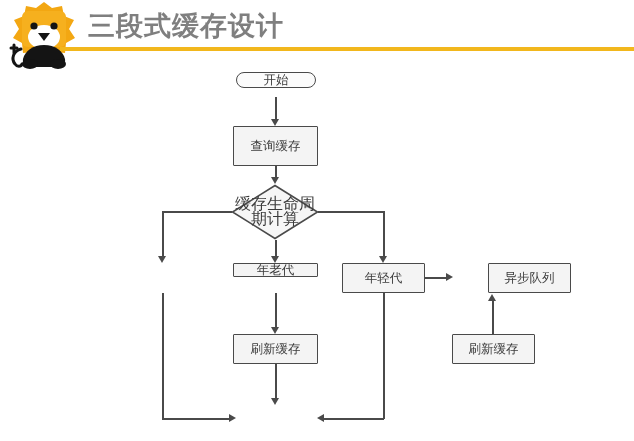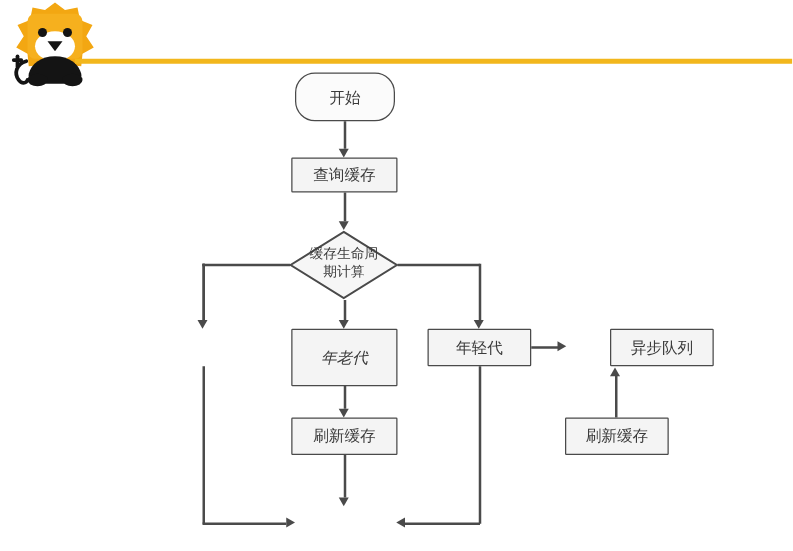--- a/index.html
+++ b/index.html
@@ -83,21 +83,21 @@
   .decision-shape {
     position: absolute;
     left: 0; top: 0;
     width: 88px; height: 56px;
   }
   .decision-label {
     position: absolute;
     left: -6px; top: 12px;
     width: 100px;
     text-align: center;
-    font-size: 11px;
+    font-size: 16px;
     line-height: 15px;
     color: #3b3b3b;
     white-space: pre-line;
   }
 
   
   .ln {
     position: absolute;
     background: #4a4a4a;
   }
@@ -155,20 +155,21 @@
 
         <ellipse cx="22" cy="63" rx="8" ry="5" fill="#141414"></ellipse>
         <ellipse cx="50" cy="63" rx="8" ry="5" fill="#141414"></ellipse>
 
         <path d="M13 48 C5 50 3 58 7 63 C9 66 13 66 14 63" stroke="#141414" stroke-width="3" fill="none" stroke-linecap="round"></path>
         <path d="M6 44 L6 52" stroke="#141414" stroke-width="3" stroke-linecap="round"></path>
         <path d="M3 47 L9 47" stroke="#141414" stroke-width="3" stroke-linecap="round"></path>
       </svg>
     </div>
 
+    <div id="page-title">三段式缓存设计</div>
     <div id="title-rule"></div>
   </div>
 
   <div id="flow">
 
     <div class="ln v" style="left:275px; top:97px; height:22px;"></div>
     <div class="arw down" style="left:271px; top:119px;"></div>
 
     <div class="ln v" style="left:275px; top:154px; height:23px;"></div>
     <div class="arw down" style="left:271px; top:177px;"></div>
@@ -199,38 +200,38 @@
     <div class="ln h" style="left:162px; top:418px; width:67px;"></div>
     <div class="arw right" style="left:229px; top:414px;"></div>
 
     <div class="ln v" style="left:383px; top:293px; height:126px;"></div>
     <div class="ln h" style="left:324px; top:418px; width:60px;"></div>
     <div class="arw left" style="left:317px; top:414px;"></div>
 
     <div class="ln v" style="left:492px; top:300px; height:34px;"></div>
     <div class="arw up" style="left:488px; top:294px;"></div>
 
-    <div class="node terminator" style="left:236px; top:58px; width:80px; height:39px;">
+    <div class="node terminator" style="left:236px; top:72px; width:80px; height:16px;">
       <span>开始</span>
     </div>
 
-    <div class="node process" style="left:233px; top:126px; width:85px; height:28px;text-align:center;">
+    <div class="node process" style="left:233px; top:126px; width:85px; height:40px;text-align:center;">
       <span>查询缓存</span>
     </div>
 
     <div class="decision-wrap" style="left:231px; top:184px;">
       <svg class="decision-shape" viewBox="0 0 88 56" xmlns="http://www.w3.org/2000/svg">
         <polygon points="44,1.5 86.5,28 44,54.5 1.5,28" fill="#f6f6f6" stroke="#4a4a4a" stroke-width="1.6"></polygon>
       </svg>
       <div class="decision-label">缓存生命周
 期计算</div>
     </div>
 
 
-    <div class="node process" style="left:233px; top:263px; width:85px; height:46px;font-style:italic;">
+    <div class="node process" style="left:233px; top:263px; width:85px; height:14px;">
       <span>年老代</span>
     </div>
 
     <div class="node process" style="left:342px; top:263px; width:83px; height:30px;">
       <span>年轻代</span>
     </div>
 
     <div class="node process" style="left:452px; top:263px; width:83px; height:30px;margin-left:36px;">
       <span>异步队列</span>
     </div>

